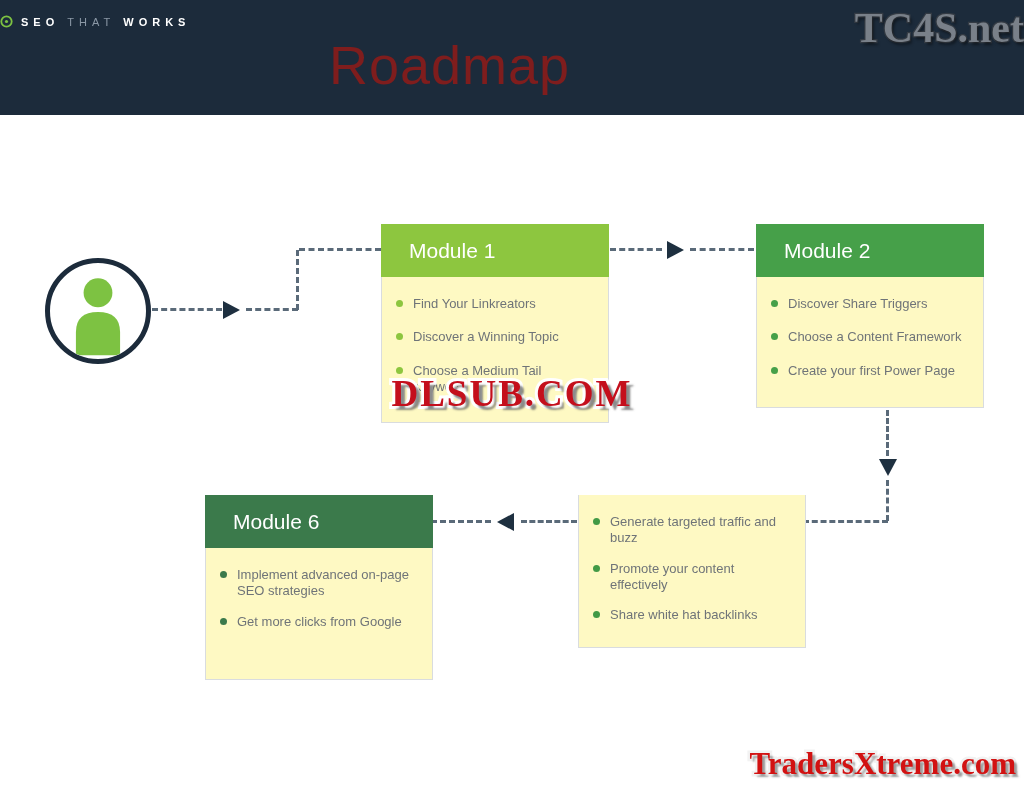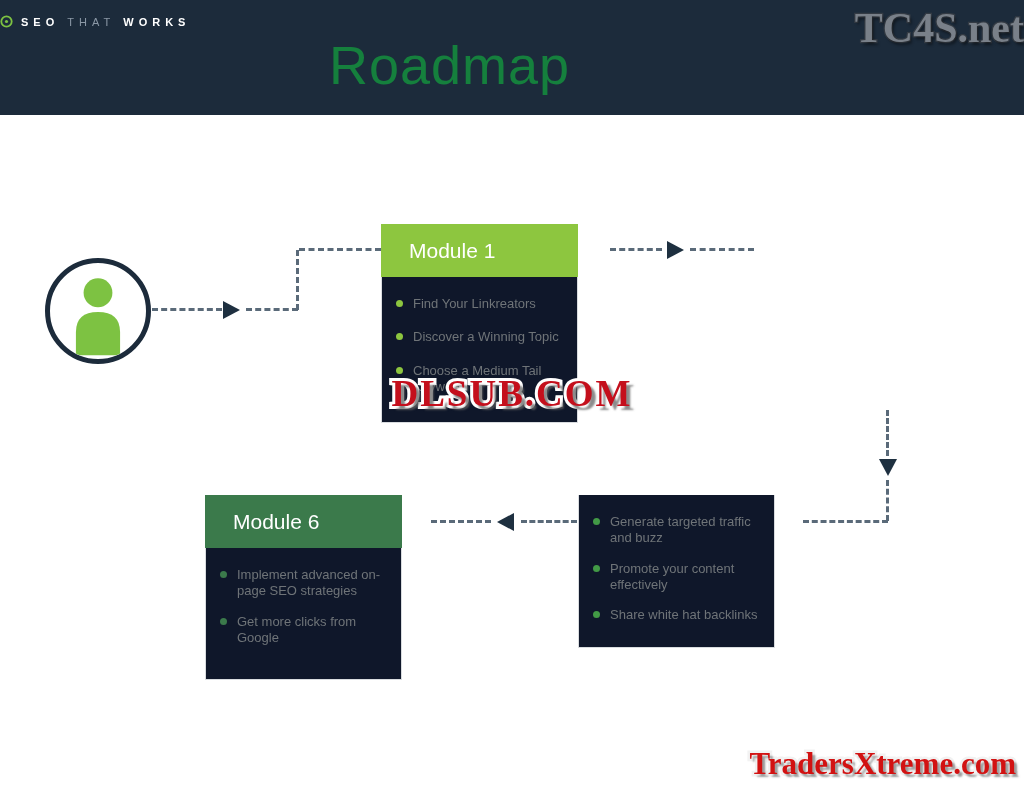--- a/index.html
+++ b/index.html
@@ -6,21 +6,21 @@
   .page{position:relative;width:1024px;height:791px;overflow:hidden;
         font-family:"Liberation Sans",sans-serif;background:#ffffff;}
 
   
   .top-banner{position:absolute;left:0;top:0;width:1024px;height:115px;background:#1c2b3b;}
   .logo{position:absolute;left:0;top:15px;width:1024px;text-align:left;
         font-size:11px;letter-spacing:5px;font-weight:bold;color:#ffffff;}
   .logo .ico{display:inline-block;vertical-align:-2px;margin-right:8px;}
   .logo .that{color:#8b98a6;font-weight:normal;}
   .page-title{position:absolute;left:0;top:36px;width:899px;text-align:center;
-        font-size:54px;font-weight:300;color:#15803d;letter-spacing:1px;line-height:1.1;}
+        font-size:54px;font-weight:300;color:#7f1d1d;letter-spacing:1px;line-height:1.1;}
 
   
   .wm{position:absolute;z-index:9;font-family:"Liberation Serif",serif;font-weight:bold;white-space:nowrap;}
   .wm-tc4s{top:4px;right:0;font-size:42px;color:#798089;
         -webkit-text-stroke:2.5px #343b44;paint-order:stroke fill;
         text-shadow:2px 3px 3px rgba(0,0,0,.45);}
   .wm-dlsub{top:372px;left:512px;transform:translateX(-50%);font-size:37px;letter-spacing:2px;
         color:#c40f1c;-webkit-text-stroke:6px #ffffff;paint-order:stroke fill;
         text-shadow:4px 4px 2px rgba(100,100,100,.75);}
   .wm-traders{top:746px;right:8px;font-size:31px;
@@ -34,24 +34,24 @@
 
   
   .dash-h{position:absolute;height:0;border-top:3px dashed #5a6a79;}
   .dash-v{position:absolute;width:0;border-left:3px dashed #5a6a79;}
   .arr{position:absolute;width:0;height:0;}
   .arr-right{border-top:9px solid transparent;border-bottom:9px solid transparent;border-left:17px solid #1e3040;}
   .arr-left{border-top:9px solid transparent;border-bottom:9px solid transparent;border-right:17px solid #1e3040;}
   .arr-down{border-left:9px solid transparent;border-right:9px solid transparent;border-top:17px solid #1e3040;}
 
   
-  .module{position:absolute;width:197px;}
+  .module{position:absolute;width:228px;}
   .module-header{height:53px;line-height:53px;padding-left:28px;box-sizing:border-box;
         background:var(--hdr,#46a049);color:#ffffff;font-size:21px;font-weight:400;}
-  .module-body{background:#0f172a;border:1px solid #d9dcdf;border-top:none;box-sizing:border-box;
+  .module-body{background:#fef9c3;border:1px solid #d9dcdf;border-top:none;box-sizing:border-box;
         padding:19px 16px 10px 14px;}
   .module ul{list-style:none;margin:0;padding:0;}
   .module li{position:relative;padding-left:17px;margin-bottom:14px;
         font-size:13px;line-height:1.25;color:#6f7478;}
   .module li::before{content:"";position:absolute;left:0;top:4px;width:7px;height:7px;border-radius:50%;
         background:var(--hdr,#46a049);}
   .m1{left:381px;top:224px;} .m1 .module-body{min-height:143px;} .m1 li{margin-bottom:17px;}
   .m2{left:756px;top:224px;} .m2 .module-body{min-height:131px;} .m2 li{margin-bottom:17px;}
   .m3{left:578px;top:495px;} .m3 .module-body{min-height:132px;}
   .m4{left:205px;top:495px;} .m4 .module-body{min-height:132px;}
@@ -108,20 +108,30 @@
     <div class="module-header">Module 1</div>
     <div class="module-body">
       <ul>
         <li>Find Your Linkreators</li>
         <li>Discover a Winning Topic</li>
         <li>Choose a Medium Tail Keyword</li>
       </ul>
     </div>
   </div>
 
+  <div class="module m2" style="--hdr: #46a049;">
+    <div class="module-header">Module 2</div>
+    <div class="module-body">
+      <ul>
+        <li>Discover Share Triggers</li>
+        <li>Choose a Content Framework</li>
+        <li>Create your first Power Page</li>
+      </ul>
+    </div>
+  </div>
 
   <div class="module m3" style="--hdr: #429a46;">
     <div class="module-body">
       <ul>
         <li>Generate targeted traffic and buzz</li>
         <li>Promote your content effectively</li>
         <li>Share white hat backlinks</li>
       </ul>
     </div>
   </div>

